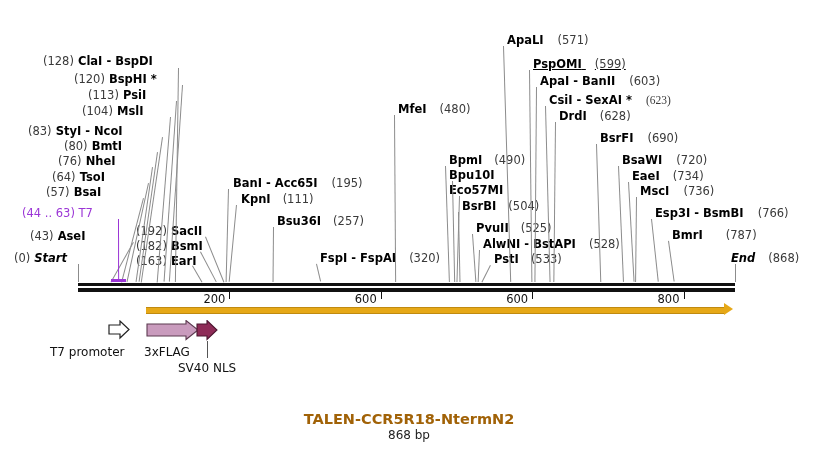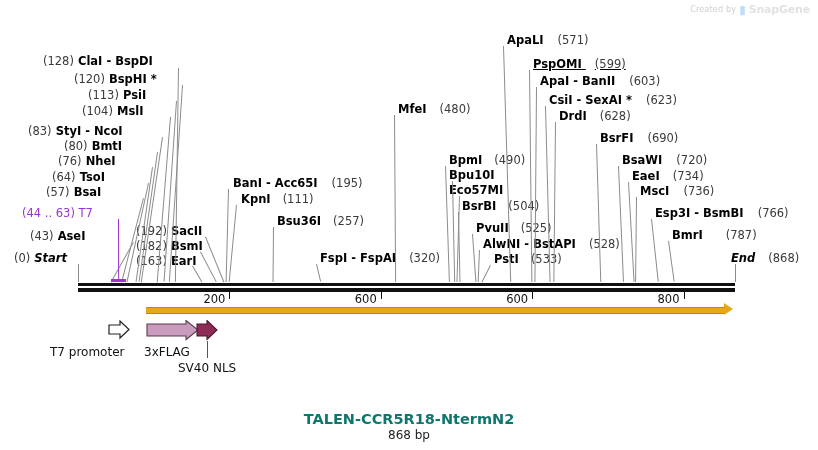--- a/index.html
+++ b/index.html
@@ -37,33 +37,28 @@
 
   
   .orf{position:absolute;height:5px;background:#e6a817;border-top:1px solid #c08a10;border-bottom:1px solid #c08a10;}
   .orf-head{position:absolute;width:0;height:0;border-top:6px solid transparent;border-bottom:6px solid transparent;border-left:9px solid #e6a817;}
 
   
   .feat{position:absolute;}
   .featlbl{position:absolute;font-size:12px;color:#111;white-space:nowrap;}
   .featline{position:absolute;width:1px;background:#555;}
   
-  .title{position:absolute;width:100%;text-align:center;font-weight:bold;font-size:14.5px;color:#0f766e;}
+  .title{position:absolute;width:100%;text-align:center;font-weight:bold;font-size:14.5px;color:#a16207;}
   .subtitle{position:absolute;width:100%;text-align:center;font-size:12px;color:#222;}
 </style>
 </head>
 <body>
 
 <div id="map">
 
-  <div class="wm">
-    <span class="wm-txt">Created by</span>
-    <span class="wm-logo">▮</span>
-    <span class="wm-brand">SnapGene</span>
-  </div>
 
   <div class="lbl" style="left:43px;top:56px;">
     <span class="pos">(128)</span>
     <span>ClaI  -  BspDI</span>
   </div>
   <div class="lbl" style="left:74px;top:74px;">
     <span class="pos">(120)</span>
     <span>BspHI *</span>
   </div>
   <div class="lbl" style="left:88px;top:90px;">
@@ -175,21 +170,21 @@
   <div class="lbl" style="left:533px;top:59px;text-decoration:underline;">
     <span>PspOMI</span>
     <span class="pos" style="margin-left:9px;">(599)</span>
   </div>
   <div class="lbl" style="left:540px;top:76px;">
     <span>ApaI  -  BanII</span>
     <span class="pos" style="margin-left:10px;">(603)</span>
   </div>
   <div class="lbl" style="left:549px;top:95px;">
     <span>CsiI  -  SexAI *</span>
-    <span class="pos" style="margin-left:10px;">(623)</span>
+    <span class="pos" style="margin-left:10px;font-family:Liberation Serif, serif;">(623)</span>
   </div>
   <div class="lbl" style="left:559px;top:111px;">
     <span>DrdI</span>
     <span class="pos" style="margin-left:9px;">(628)</span>
   </div>
   <div class="lbl" style="left:600px;top:133px;">
     <span>BsrFI</span>
     <span class="pos" style="margin-left:10px;">(690)</span>
   </div>
   <div class="lbl" style="left:622px;top:155px;">

